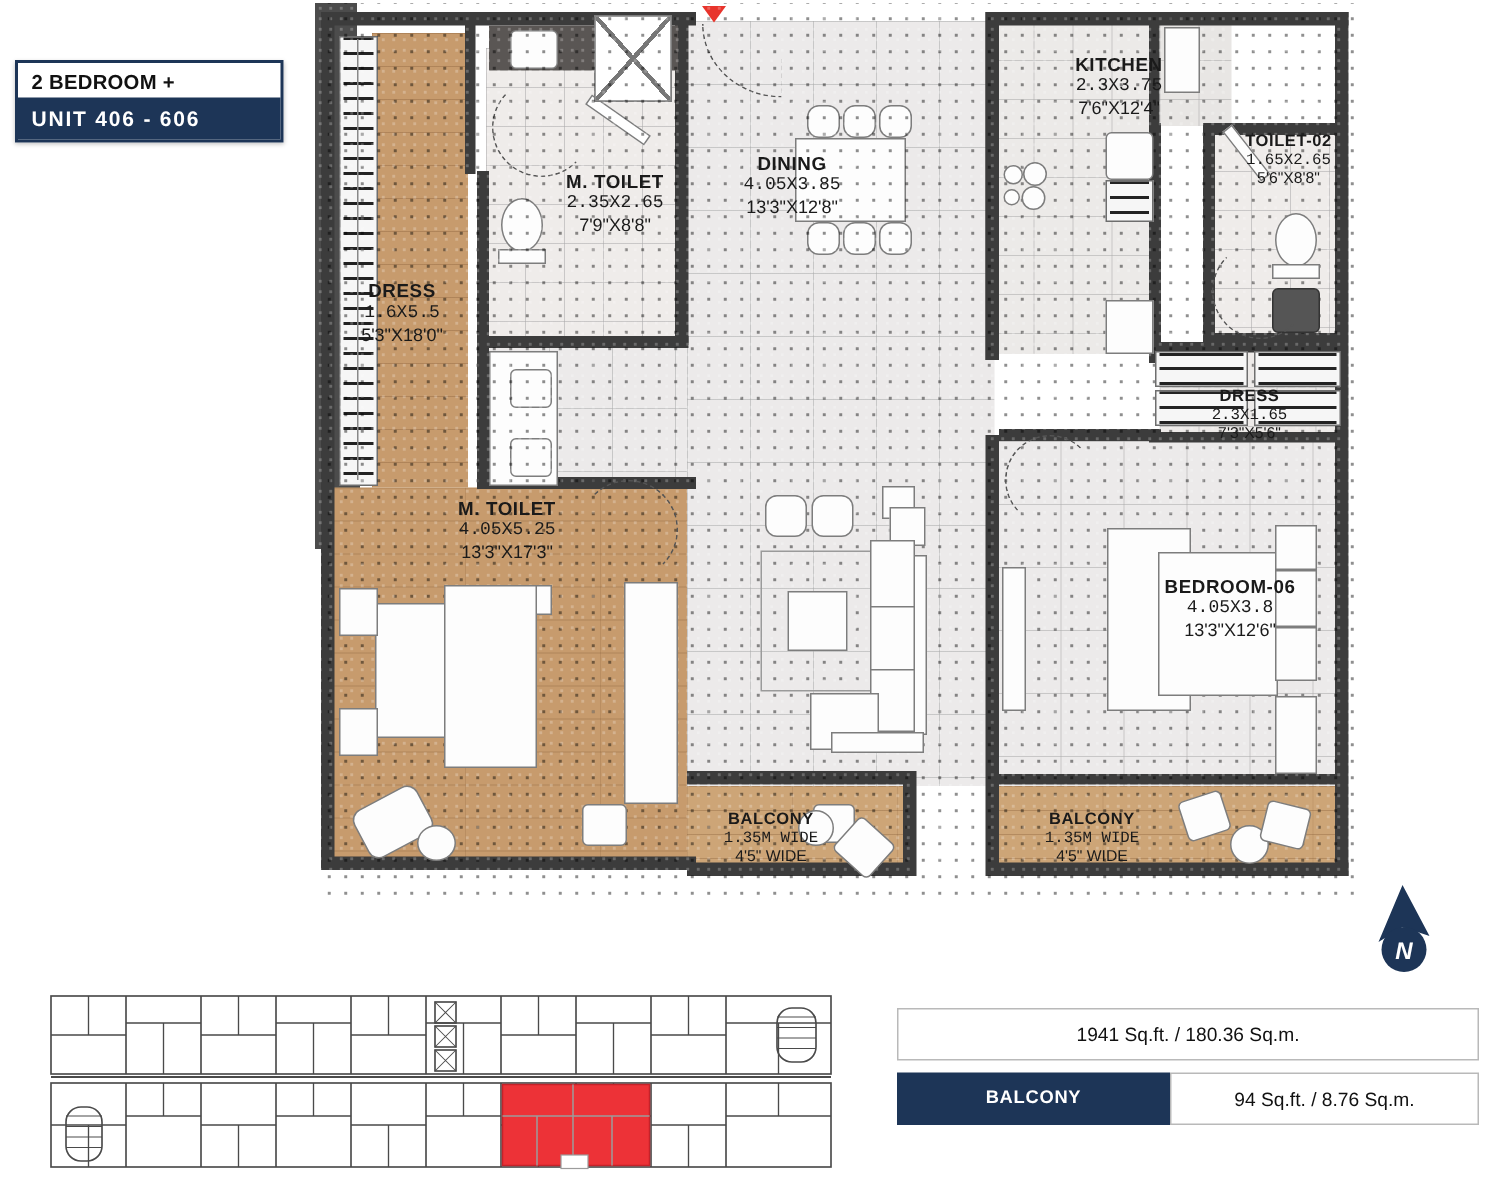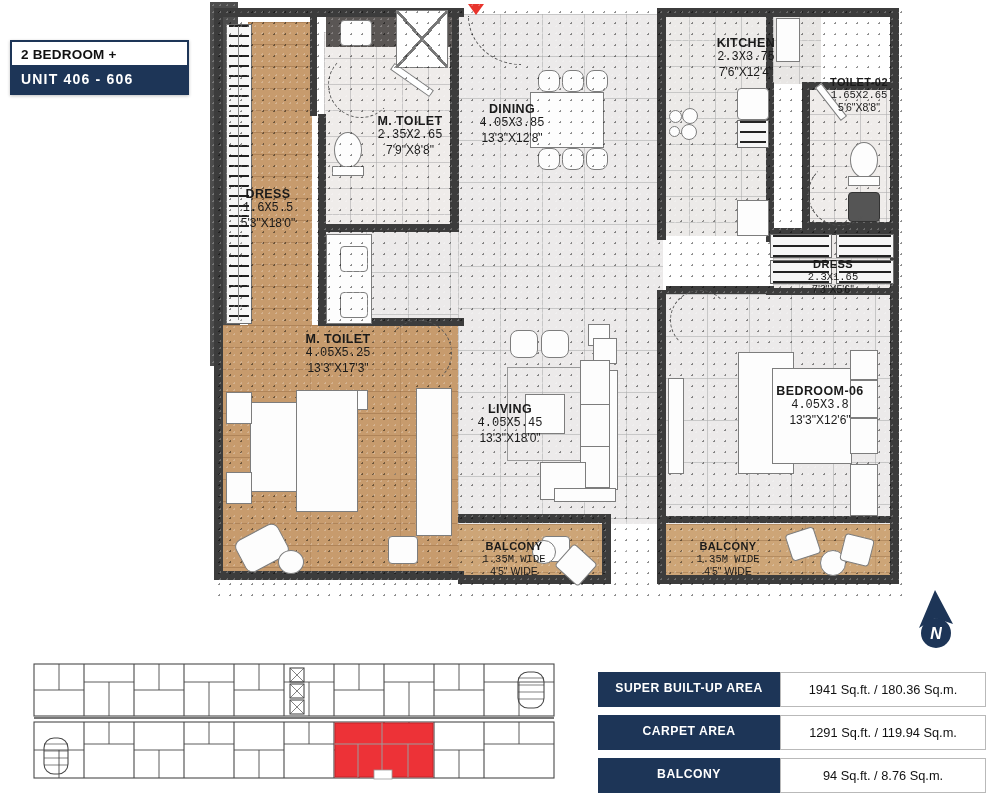--- a/index.html
+++ b/index.html
@@ -239,55 +239,50 @@
     <div class="f">7'9"X8'8"</div>
   </div>
 
   <div class="lbl" style="left:12px;top:185px;width:92px;">
     <div class="n">DRESS</div>
     <div class="m">1.6X5.5</div>
     <div class="f">5'3"X18'0"</div>
   </div>
 
 
-  <div class="lbl" style="left:252px;top:100px;width:100px;">
+  <div class="lbl" style="left:268px;top:100px;width:100px;">
     <div class="n">DINING</div>
     <div class="m">4.05X3.85</div>
     <div class="f">13'3"X12'8"</div>
   </div>
 
   <div class="lbl" style="left:486px;top:34px;width:100px;">
     <div class="n">KITCHEN</div>
     <div class="m">2.3X3.75</div>
     <div class="f">7'6"X12'4"</div>
   </div>
 
-  <div class="lbl sm" style="left:604px;top:74px;width:90px;">
+  <div class="lbl sm" style="left:604px;top:86px;width:90px;">
     <div class="n">TOILET-02</div>
     <div class="m">1.65X2.65</div>
     <div class="f">5'6"X8'8"</div>
   </div>
 
   <div class="lbl sm" style="left:578px;top:256px;width:90px;">
     <div class="n">DRESS</div>
     <div class="m">2.3X1.65</div>
     <div class="f">7'3"X5'6"</div>
   </div>
 
   <div class="lbl" style="left:58px;top:330px;width:140px;">
     <div class="n">M. TOILET</div>
     <div class="m">4.05X5.25</div>
     <div class="f">13'3"X17'3"</div>
   </div>
 
-  <div class="lbl" style="left:252px;top:400px;width:96px;">
-    <div class="n">LIVING</div>
-    <div class="m">4.05X5.45</div>
-    <div class="f">13'3"X18'0"</div>
-  </div>
 
   <div class="lbl" style="left:550px;top:382px;width:120px;">
     <div class="n">BEDROOM-06</div>
     <div class="m">4.05X3.8</div>
     <div class="f">13'3"X12'6"</div>
   </div>
 
   <div class="lbl sm" style="left:252px;top:538px;width:104px;">
     <div class="n">BALCONY</div>
     <div class="m">1.35M WIDE</div>
@@ -348,24 +343,19 @@
       <g stroke="#9c9c9c" stroke-width="1" fill="none">
         <path d="M360 71 V125 M313 92 H360 M360 92 H411 M336 92 V125 M386 92 V125"></path>
       </g>
       <rect x="352" y="118" width="18" height="9" fill="#ffffff" stroke="#9c9c9c" stroke-width="0.8"></rect>
     </g>
   </svg>
 </div>
 
 <div id="areatable">
   <div class="arow">
-    <div class="acell-l">SUPER BUILT-UP AREA</div>
     <div class="acell-r">1941 Sq.ft. / 180.36 Sq.m.</div>
-  </div>
-  <div class="arow">
-    <div class="acell-l">CARPET AREA</div>
-    <div class="acell-r">1291 Sq.ft. / 119.94 Sq.m.</div>
   </div>
   <div class="arow">
     <div class="acell-l">BALCONY</div>
     <div class="acell-r">94 Sq.ft. / 8.76 Sq.m.</div>
   </div>
 </div>
 
 </body></html>

